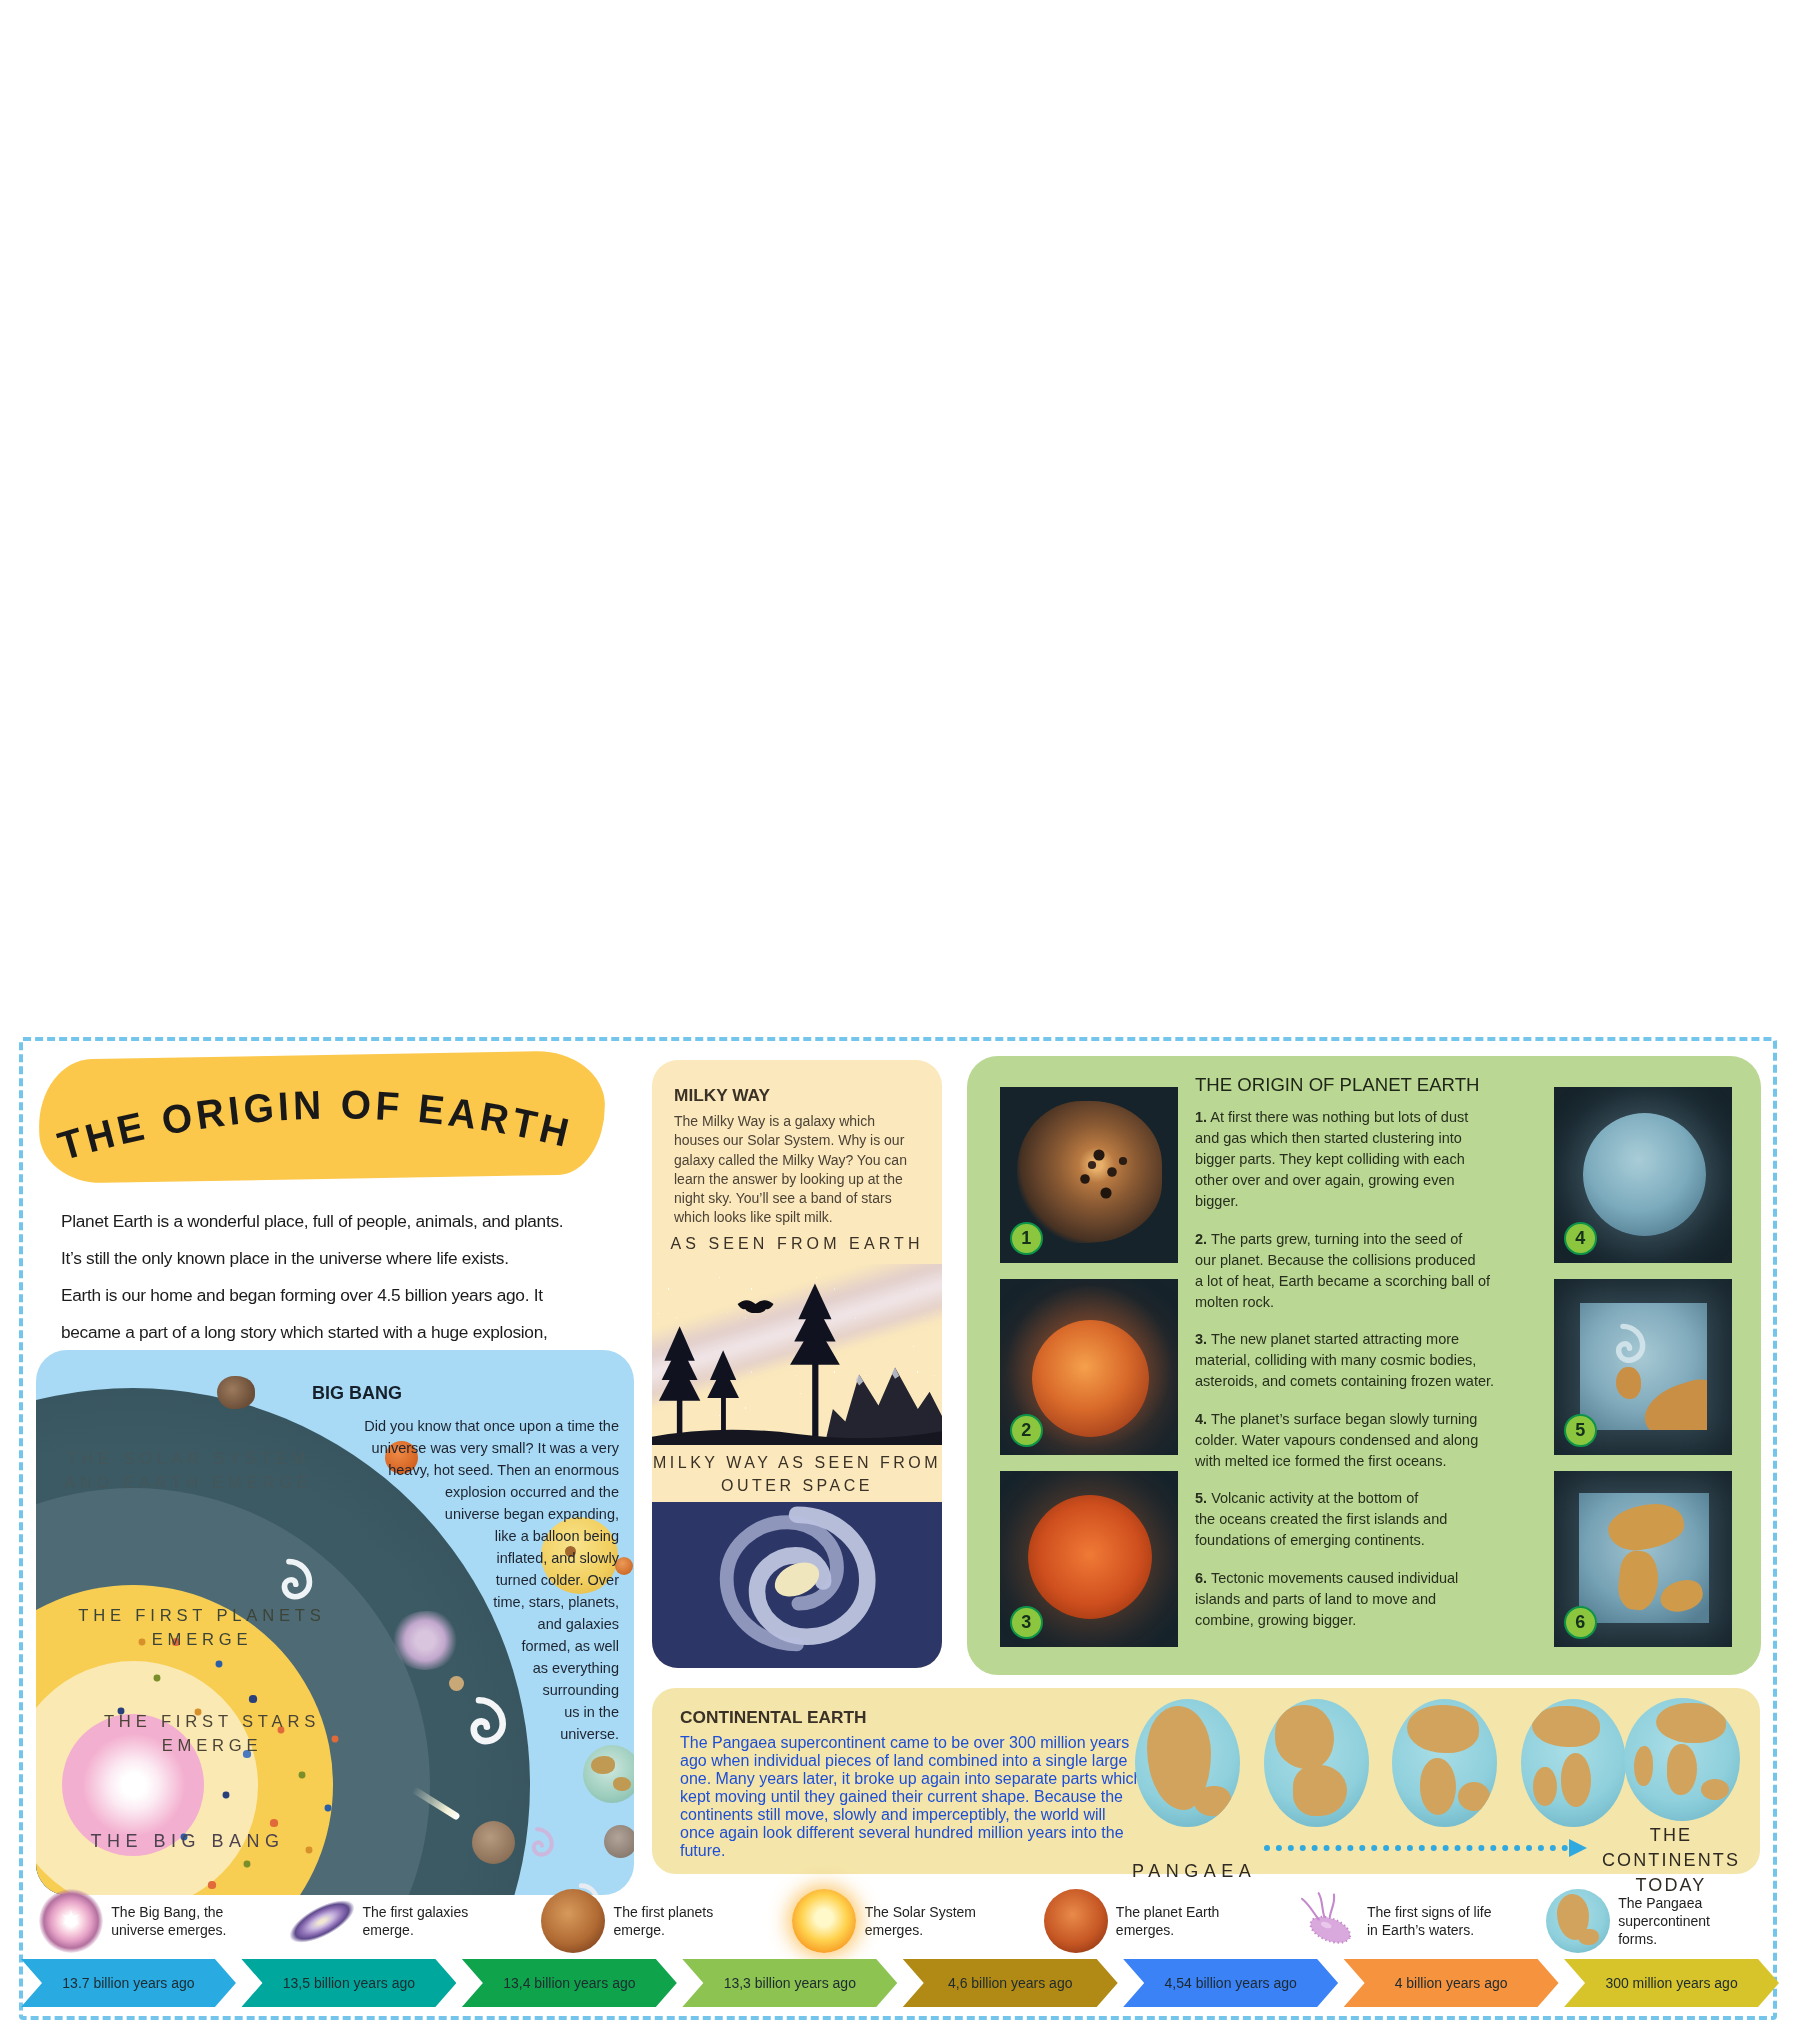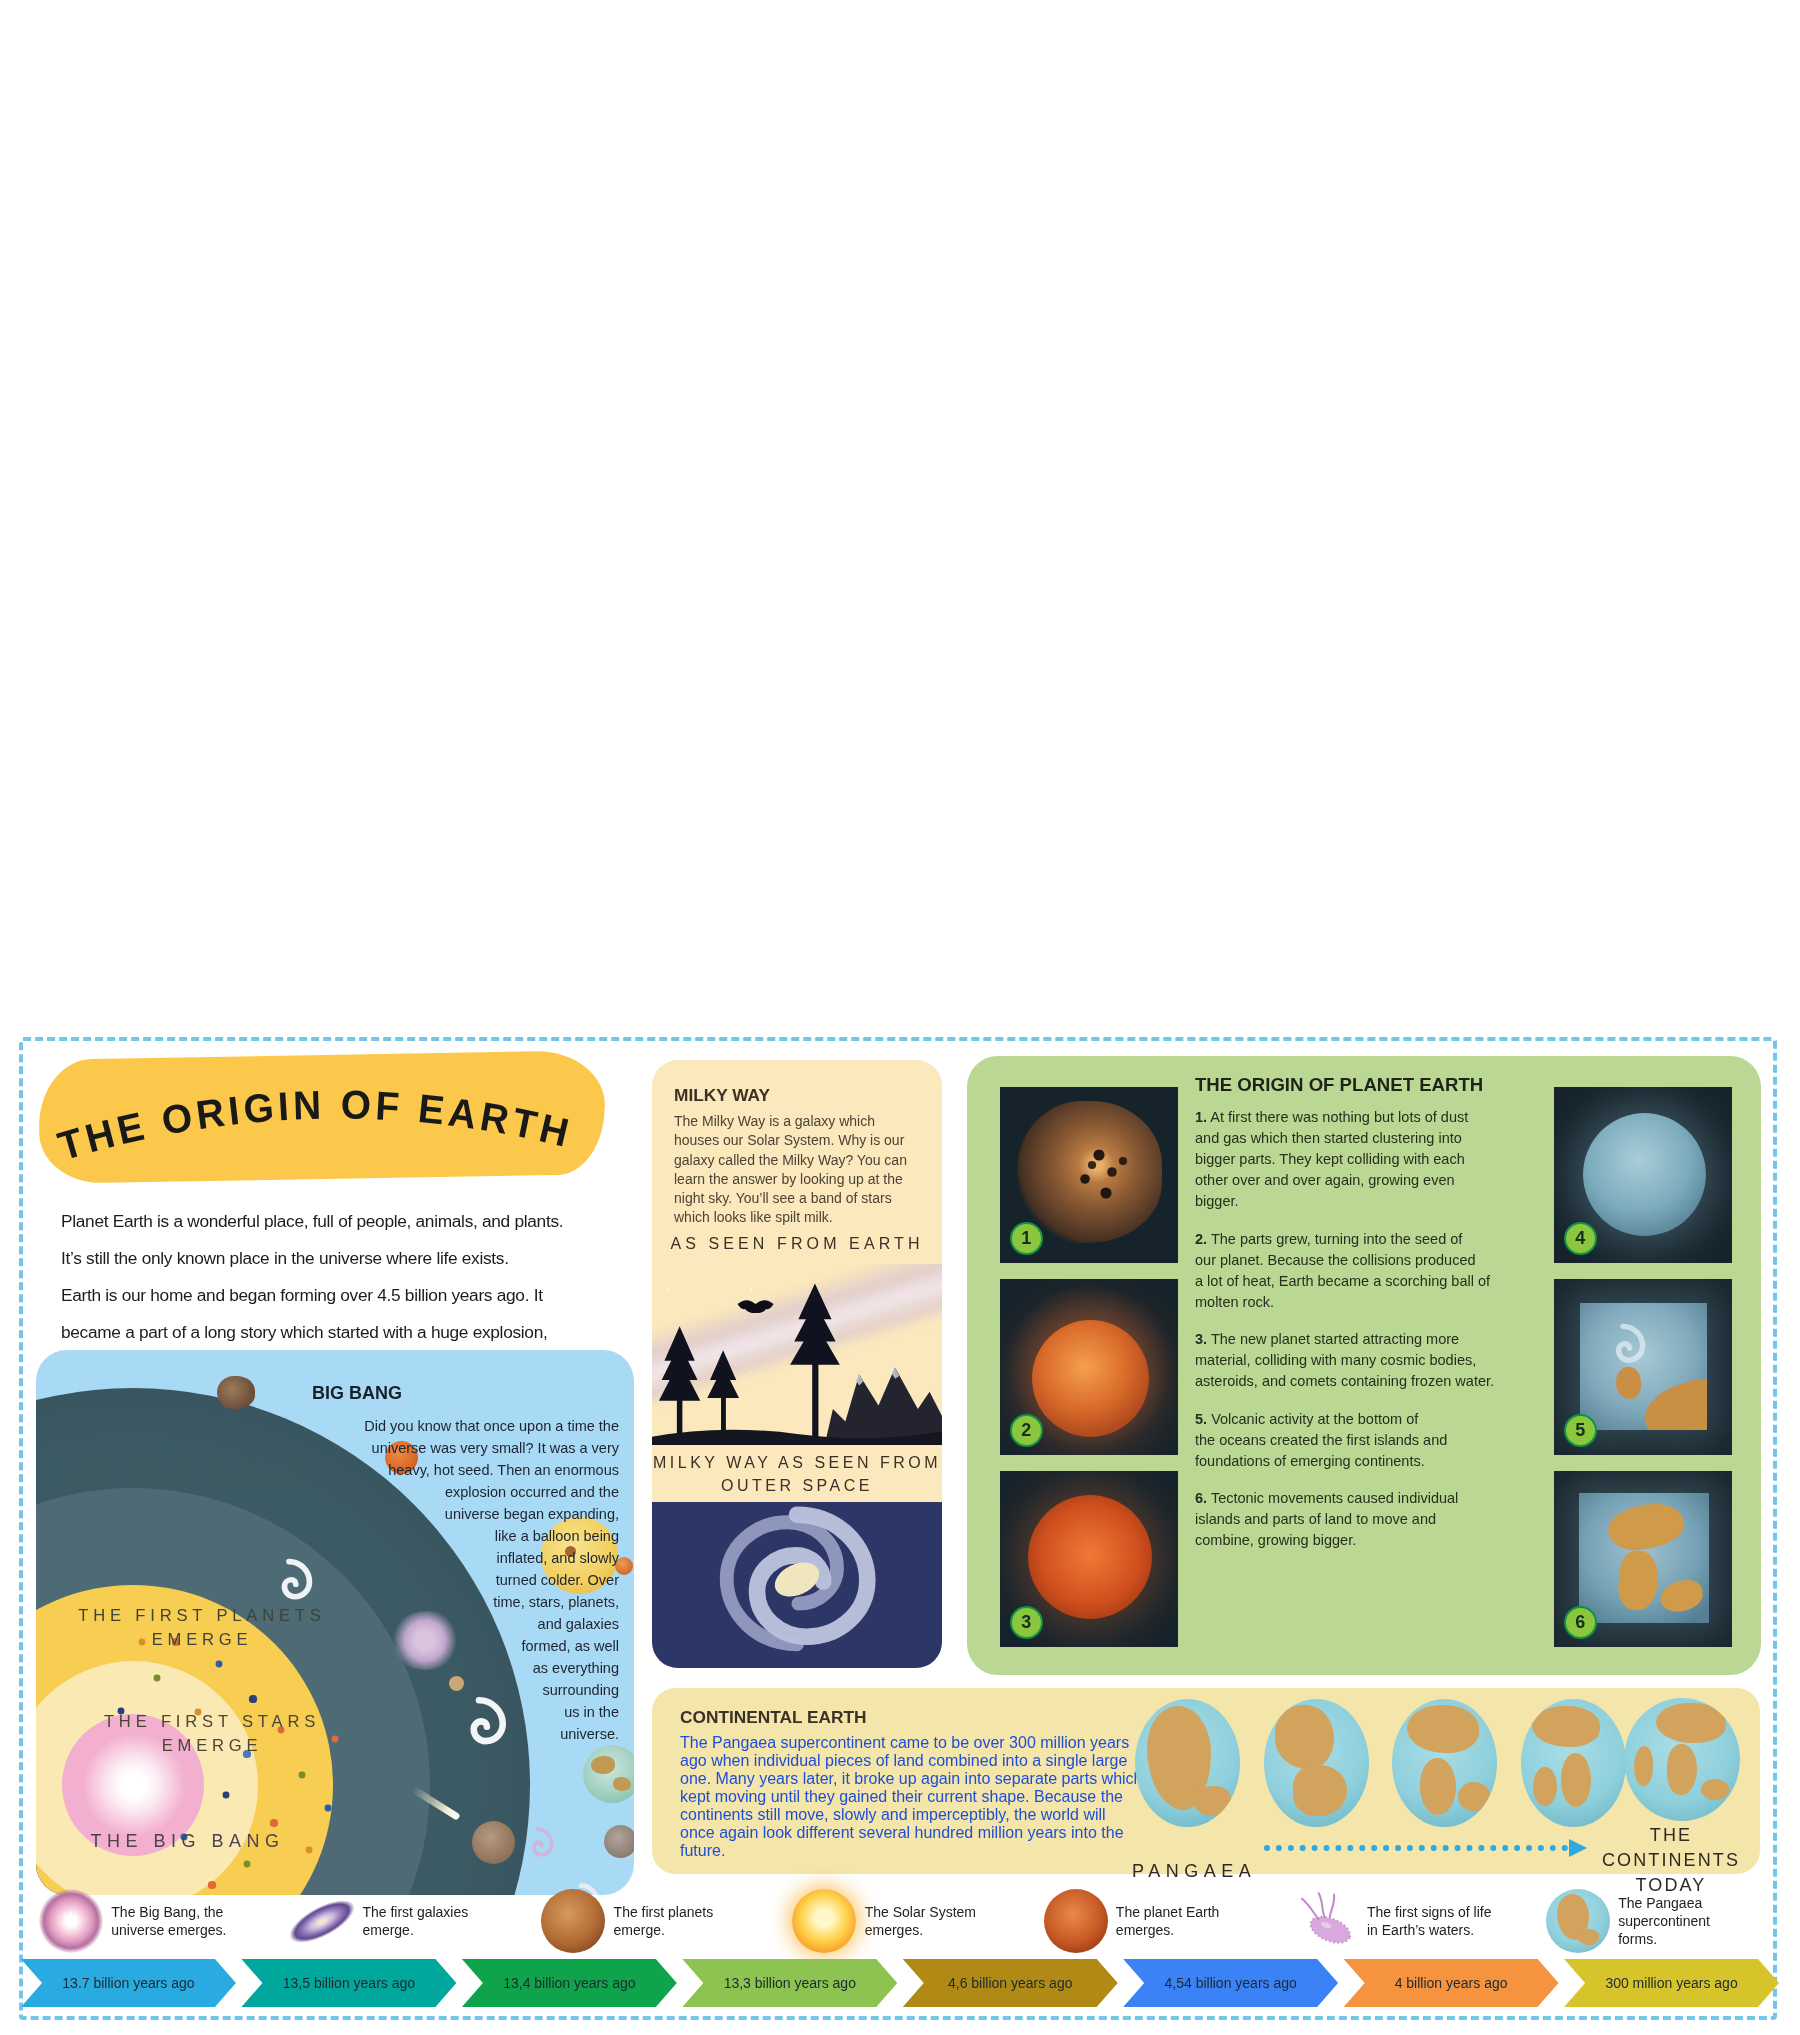--- a/index.html
+++ b/index.html
@@ -90,21 +90,21 @@
     radial-gradient(1px 1px at 10% 80%,rgba(255,255,255,.6) 50%,transparent 52%);
     background-size:83px 83px,97px 69px,62px 76px,110px 90px,69px 62px; }
   .mw-cap2 { position:absolute; left:0; top:391px; width:100%; text-align:center;
     font-size:16px; letter-spacing:3.5px; line-height:23px; color:#3a3127; }
   .mw-space { position:absolute; left:0; top:442px; width:290px; height:166px; overflow:hidden;
     background:#2c3768; }
   .mw-galaxy { position:absolute; left:54px; top:0px; }
 
   
   .op-box { position:absolute; left:967px; top:1056px; width:794px; height:619px; border-radius:31px; }
-  .op-heading { position:absolute; left:228px; top:18px; font-size:18.6px; font-weight:bold; color:#1f2418; }
+  .op-heading { position:absolute; left:228px; top:18px; font-size:18.6px; font-weight:normal; color:#1f2418; }
   .op-steps { position:absolute; left:228px; top:51px; width:349px; }
   .op-step { font-size:14.5px; line-height:21px; color:#272e1e; margin-bottom:16.6px; white-space:pre-line; }
   .op-step b { font-weight:bold; }
   .tile { position:absolute; width:178px; height:176px; background:#16232b; overflow:hidden; }
   .tile-l { left:33px; }  .tile-r { left:587px; }
   .row1 { top:31px; } .row2 { top:223px; } .row3 { top:415px; }
   .badge { position:absolute; left:9.7px; bottom:8.3px; width:33px; height:33px; border-radius:50%;
     background:#8cc63f; border:2.8px solid #0d9448; color:#15301c; font-size:18px; font-weight:bold;
     display:flex; align-items:center; justify-content:center; z-index:3; }
   .planet { position:absolute; border-radius:50%; }
@@ -345,20 +345,23 @@
 bigger parts. They kept colliding with each
 other over and over again, growing even
 bigger.</span></p>
       <p class="op-step"><b>2.</b> <span>The parts grew, turning into the seed of
 our planet. Because the collisions produced
 a lot of heat, Earth became a scorching ball of
 molten rock.</span></p>
       <p class="op-step"><b>3.</b> <span>The new planet started attracting more
 material, colliding with many cosmic bodies,
 asteroids, and comets containing frozen water.</span></p>
+      <p class="op-step"><b>4.</b> <span>The planet’s surface began slowly turning
+colder. Water vapours condensed and along
+with melted ice formed the first oceans.</span></p>
       <p class="op-step"><b>5.</b> <span>Volcanic activity at the bottom of
 the oceans created the first islands and
 foundations of emerging continents.</span></p>
       <p class="op-step"><b>6.</b> <span>Tectonic movements caused individual
 islands and parts of land to move and
 combine, growing bigger.</span></p>
     </div>
 
     <figure class="tile tile-l row1">
       <div class="planet t1-cloud"></div>

